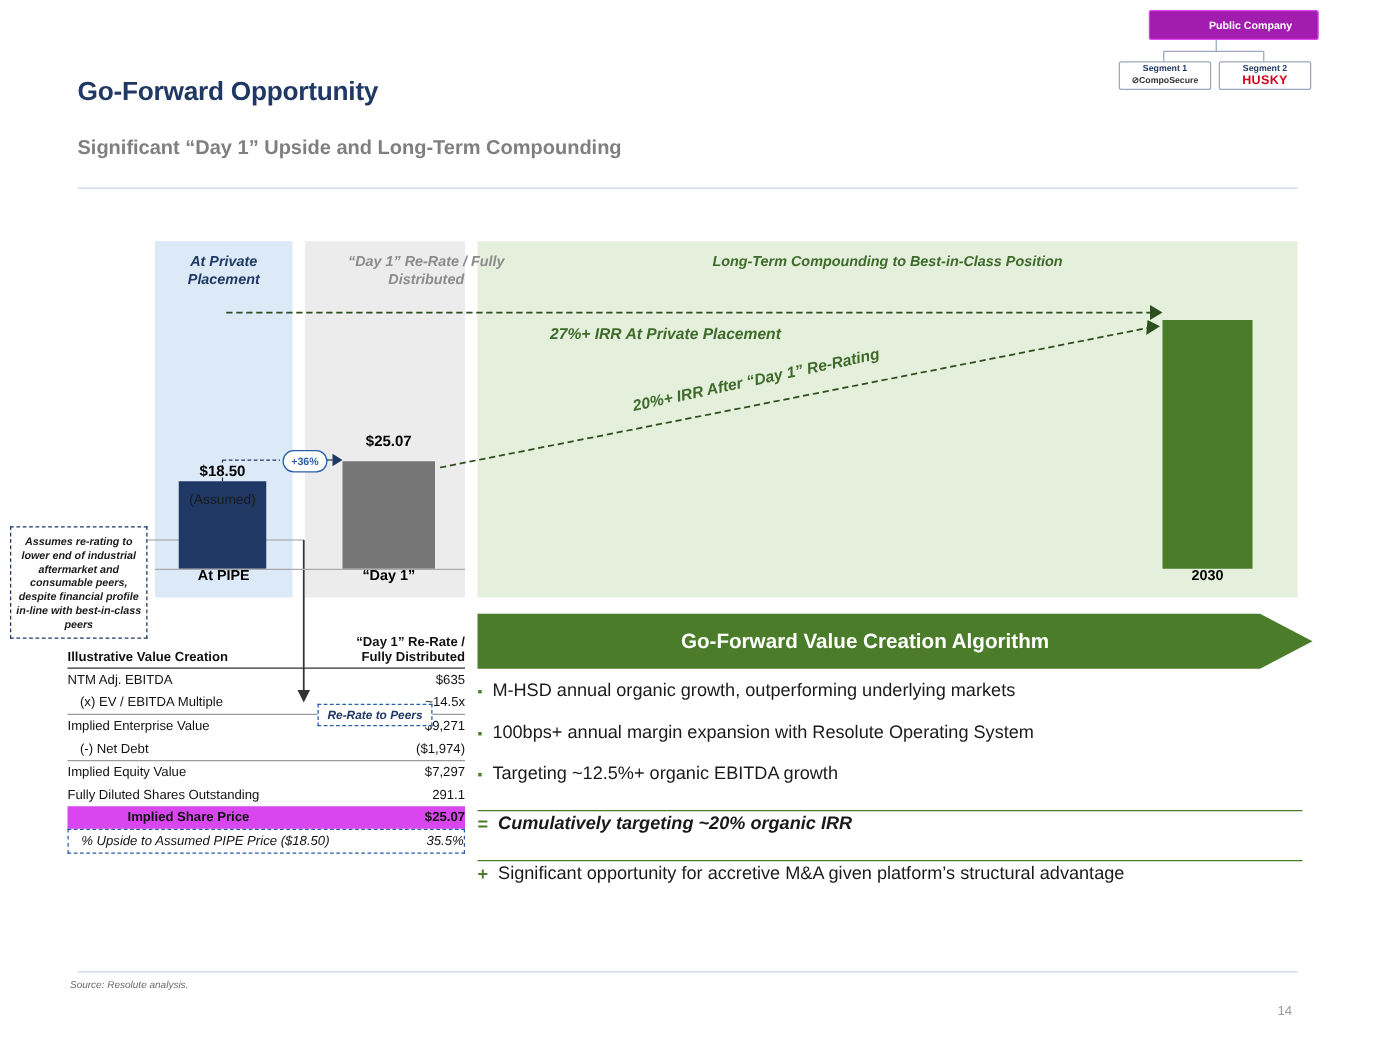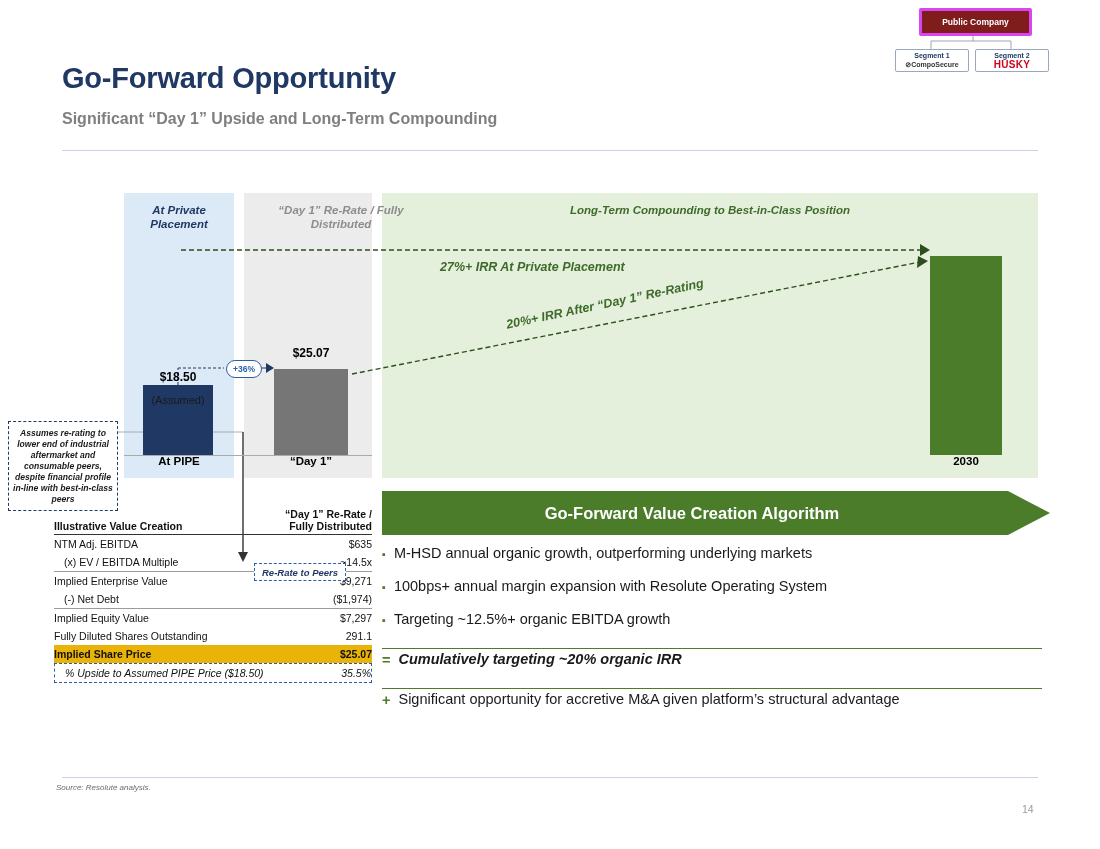--- a/index.html
+++ b/index.html
@@ -10,40 +10,40 @@
     color:#1a1a1a;
     position:relative;
     overflow:hidden;
   }
   .slide{position:absolute;inset:0;}
 
   
   .corpbox{position:absolute;top:8px;left:893px;width:160px;height:62px;}
   .pubco{
     position:absolute;left:26px;top:0;width:107px;height:22px;
-    background:#7f1d1d;border:3px solid #d946ef;border-radius:2px;
+    background:#a21caf;border:1px solid #d946ef;border-radius:2px;
     color:#ffffff;font-size:8.5px;font-weight:bold;
-    display:flex;align-items:center;justify-content:center;
+    display:flex;align-items:center;justify-content:center;padding-left:27px;
   }
   .seg{
     position:absolute;top:41px;width:72px;height:21px;
     border:1px solid #9aa7bd;border-radius:2px;background:#ffffff;
     display:flex;flex-direction:column;align-items:center;justify-content:center;
   }
   .seg1{left:2px;}
   .seg2{left:82px;}
   .seg-title{font-size:7px;color:#1f3864;font-weight:bold;line-height:8px;}
   .seg-logo1{font-size:7px;color:#333333;font-weight:bold;line-height:9px;}
   .seg-logo2{font-size:10px;color:#d0021b;font-weight:bold;line-height:10px;letter-spacing:.3px;}
   .corp-lines{position:absolute;left:0;top:0;}
 
   
   .title{
     position:absolute;left:62px;top:62px;
-    font-size:29px;font-weight:bold;color:#1f3864;letter-spacing:-.2px;
+    font-size:21px;font-weight:bold;color:#1f3864;letter-spacing:-.2px;
   }
   .subtitle{
     position:absolute;left:62px;top:110px;
     font-size:16px;font-weight:bold;color:#7f7f7f;
   }
   .rule{position:absolute;left:62px;width:976px;height:1px;background:#c9d3e3;}
   .rule-top{top:150px;}
   .rule-bottom{top:777px;}
 
   
@@ -99,21 +99,21 @@
   
   .tbl{position:absolute;left:54px;top:508px;width:318px;font-size:10.5px;color:#111;}
   .tbl-head{display:flex;justify-content:space-between;align-items:flex-end;border-bottom:1px solid #333;padding-bottom:2px;}
   .tbl-head-left{font-weight:bold;}
   .tbl-head-right{font-weight:bold;text-align:right;line-height:12px;}
   .trow{display:flex;justify-content:space-between;padding:3px 0 3px 0;}
   .trow .lab{white-space:nowrap;}
   .trow .val{text-align:right;}
   .indent{padding-left:10px;}
   .topline{border-top:1px solid #9b9b9b;}
-  .rowgrey{background:#eab308;font-weight:bold;}
+  .rowgrey{background:#d946ef;font-weight:bold;padding-left:48px;}
   .rowdash{border:1px dashed #2a5fa8;font-style:italic;}
   .rerate-pill{
     position:absolute;left:218px;top:563px;width:90px;height:16px;
     border:1px dashed #2a5fa8;background:#ffffff;color:#1f3864;
     font-size:9.5px;font-weight:bold;font-style:italic;
     display:flex;align-items:center;justify-content:center;margin-left:36px;
   }
   .algo-text{
     position:absolute;left:382px;top:491px;width:620px;height:44px;
     display:flex;align-items:center;justify-content:center;

